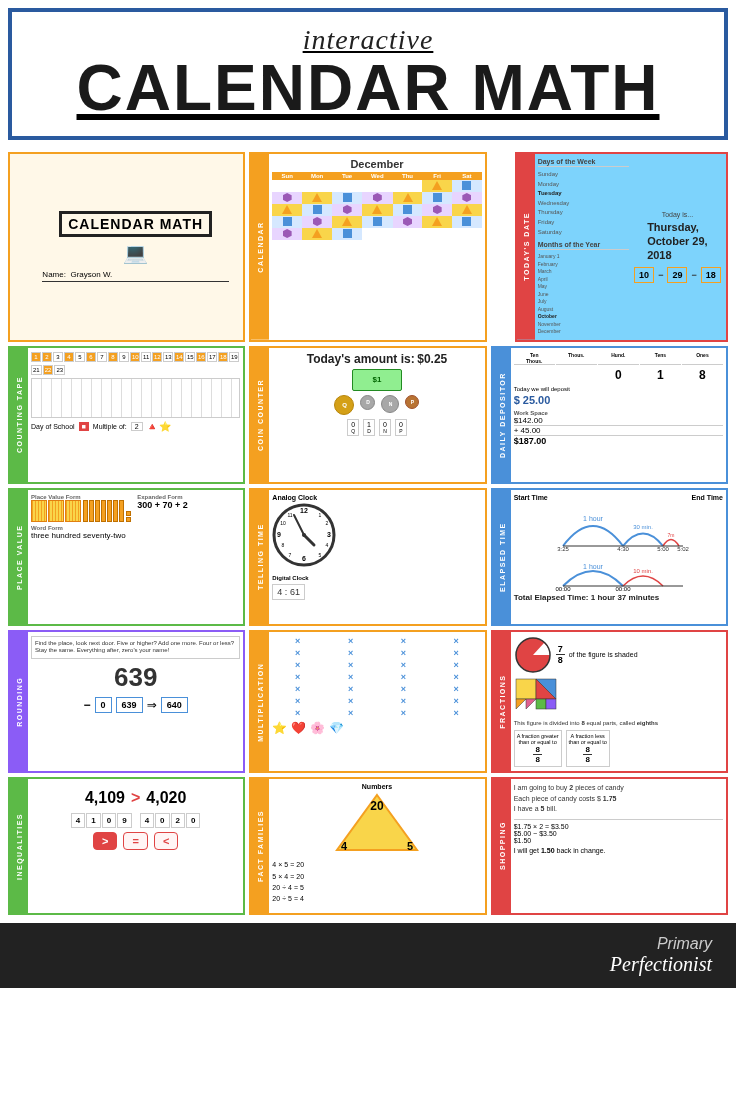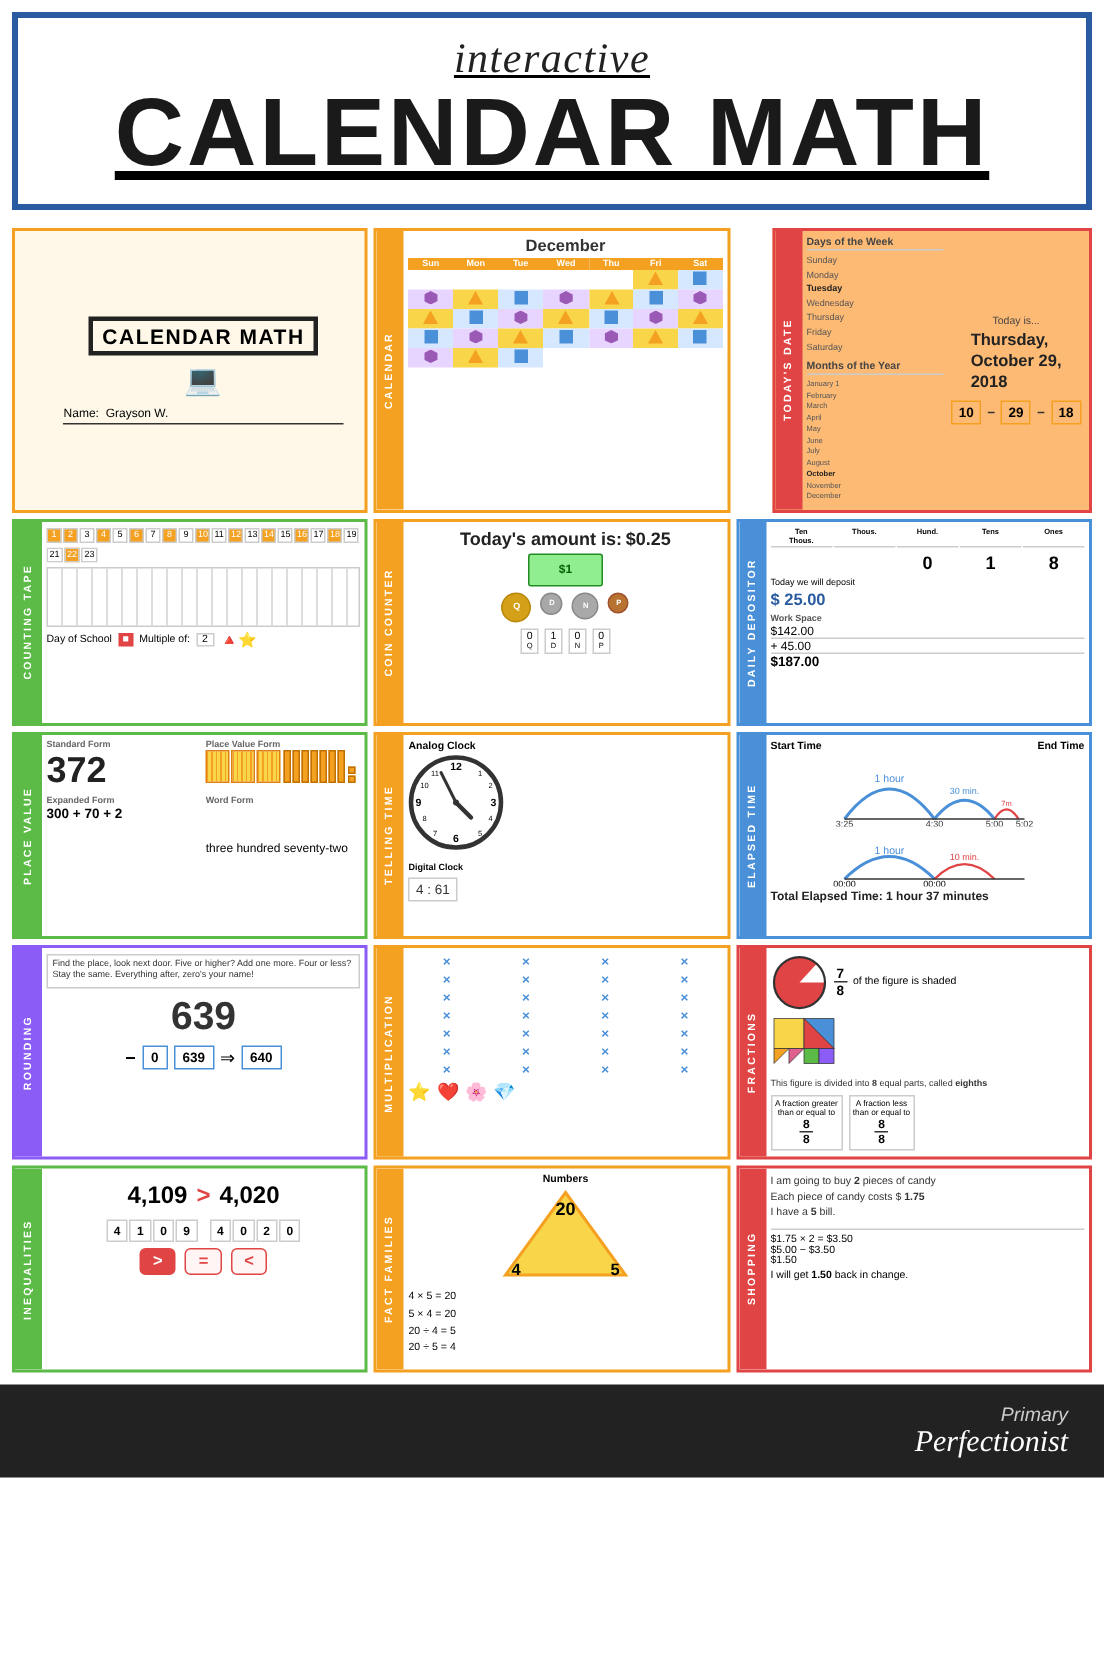--- a/index.html
+++ b/index.html
@@ -162,21 +162,21 @@
       width: 9px; height: 9px;
     }
     .shape-blue-sq {
       background: #4a90d9;
       display: inline-block;
       width: 9px; height: 9px;
     }
 
     
     .cell-todays-date {
-      background: #fdba74;
+      background: #7dd3fc;
       margin-left: 24px;
     }
     .td-header {
       font-size: 7px;
       font-weight: bold;
       color: #444;
       border-bottom: 1px solid #ccc;
       margin-bottom: 3px;
       padding-bottom: 1px;
     }
@@ -298,21 +298,20 @@
       height: 5px;
       background: #f4a020;
       border: 1px solid #c07000;
     }
     .pv-expanded {
       font-size: 9px;
       font-weight: bold;
     }
     .pv-words {
       font-size: 8px;
-      margin-top: 24px;
     }
     .tt-write-it {
       font-size: 8px;
       font-weight: bold;
       border-bottom: 1px solid #ccc;
       margin-bottom: 2px;
     }
     .tt-time-text {
       font-size: 10px;
       color: #4a90d9;
@@ -427,21 +426,21 @@
       padding: 12px 24px;
       display: flex;
       justify-content: flex-end;
       align-items: center;
     }
     .footer-brand {
       color: #fff;
       text-align: right;
     }
     .footer-primary {
-      font-size: 13px;
+      font-size: 16px;
       color: #ccc;
       font-style: italic;
     }
     .footer-perfectionist {
       font-size: 20px;
       font-style: italic;
       font-family: Georgia, serif;
       color: #fff;
     }
 
@@ -710,24 +709,20 @@
       <div style="font-size:8px; border-bottom:1px solid #ccc;">+ 45.00</div>
       <div style="font-size:9px; font-weight:bold;">$187.00</div>
     </div>
   </div>
 
   <div class="cell" style="border-color:#5cba47; position:relative;">
     <div class="side-label label-green">PLACE VALUE</div>
     <div class="cell-inner">
       <div style="display:grid; grid-template-columns:1fr 1fr; gap:3px;">
         <div>
-          <div class="pv-label">Standard Form</div>
-          <div class="pv-number">372</div>
-        </div>
-        <div>
           <div class="pv-label">Place Value Form</div>
           <div class="pv-blocks">
             <div style="display:flex;gap:1px;">
               <div class="pv-block-hundreds"></div>
               <div class="pv-block-hundreds"></div>
               <div class="pv-block-hundreds"></div>
             </div>
             <div style="display:flex;gap:1px;">
               <div class="pv-block-tens"></div>
               <div class="pv-block-tens"></div>

